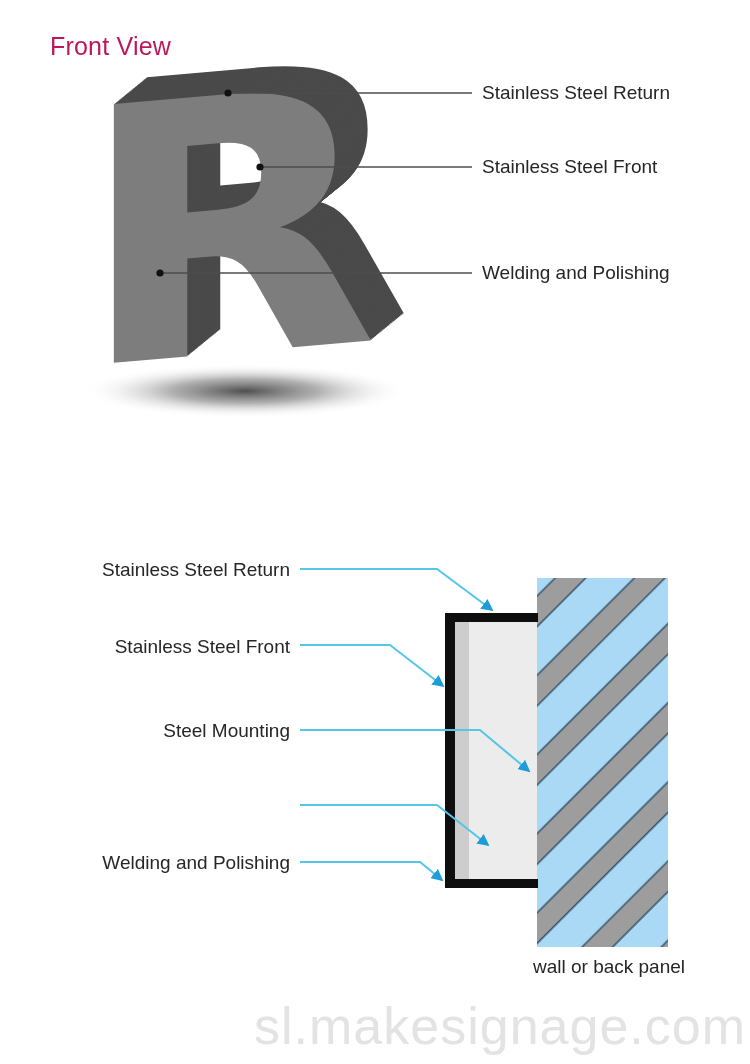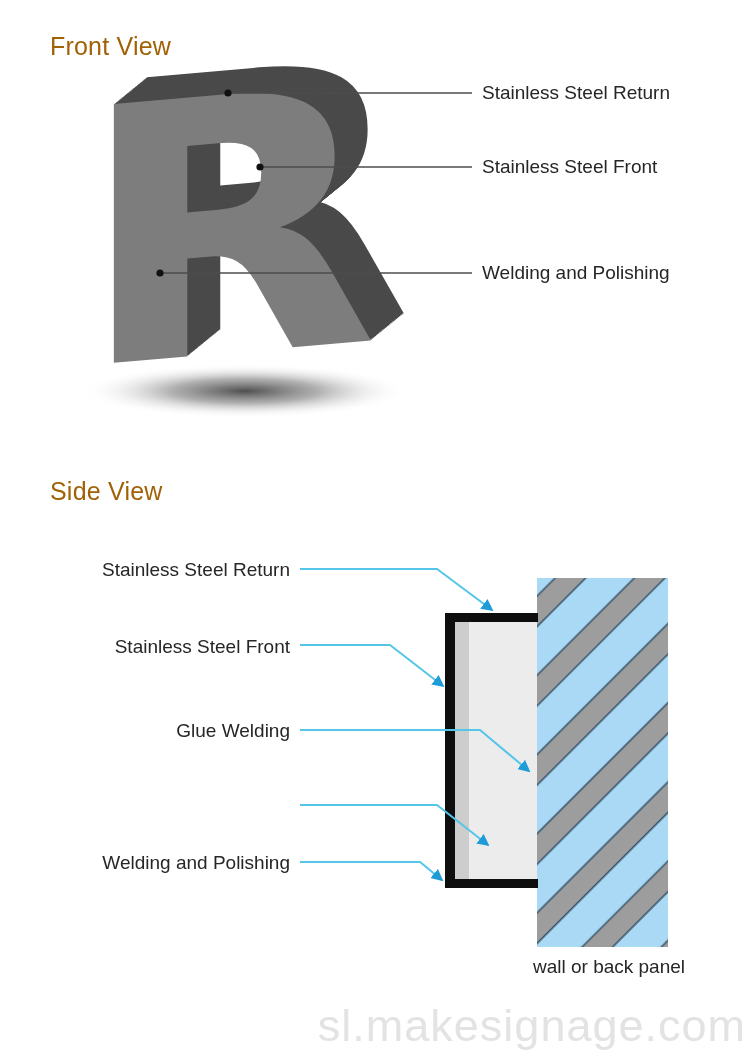--- a/index.html
+++ b/index.html
@@ -13,21 +13,21 @@
   }
   .layer-svg {
     position: absolute;
     left: 0; top: 0;
     width: 750px; height: 1064px;
   }
   .title {
     position: absolute;
     left: 50px;
     font-size: 25px;
-    color: #a16207;
+    color: #be185d;
     letter-spacing: 0.2px;
   }
   .title-front { top: 32px; }
   .title-side  { top: 477px; }
   .flabel {
     position: absolute;
     left: 482px;
     height: 22px;
     line-height: 22px;
     font-size: 19px;
@@ -54,21 +54,21 @@
     line-height: 22px;
     font-size: 19px;
     color: #262626;
     text-align: center;
     white-space: nowrap;
   }
   .watermark {
     position: absolute;
     right: 4px;
     top: 1001px;
-    font-size: 45px;
+    font-size: 52px;
     line-height: 50px;
     color: var(--watermark-gray, #e3e3e3);
     letter-spacing: 1px;
     white-space: nowrap;
   }
   
   .fline   { stroke: var(--callout-line, #4d4d4d); stroke-width: 1.7; }
   .fdot    { fill: var(--callout-dot, #111111); }
   .cyan    { stroke: var(--cyan-line, #56c5ea); stroke-width: 2; fill: none; }
   .arrowhead { fill: var(--arrowhead, #1e9cd7); }
@@ -174,23 +174,22 @@
       <polyline class="cyan" points="300,862 420,862 442,880" marker-end="url(#arrowTip)"></polyline>
     </g>
   </svg>
 
   <div class="title title-front">Front View</div>
 
   <div class="flabel" style="top:82px">Stainless Steel Return</div>
   <div class="flabel" style="top:156px">Stainless Steel Front</div>
   <div class="flabel" style="top:262px">Welding and Polishing</div>
 
-  <div class="title title-side">Side View</div>
 
   <div class="slabel" style="top:559px">Stainless Steel Return</div>
   <div class="slabel" style="top:636px">Stainless Steel Front</div>
-  <div class="slabel" style="top:720px">Glue Welding</div>
+  <div class="slabel" style="top:720px">Steel Mounting</div>
   <div class="slabel" style="top:852px">Welding and Polishing</div>
 
   <div class="wall-caption">wall or back panel</div>
 
   <div class="watermark">sl.makesignage.com</div>
 </div>
 
 </body></html>

